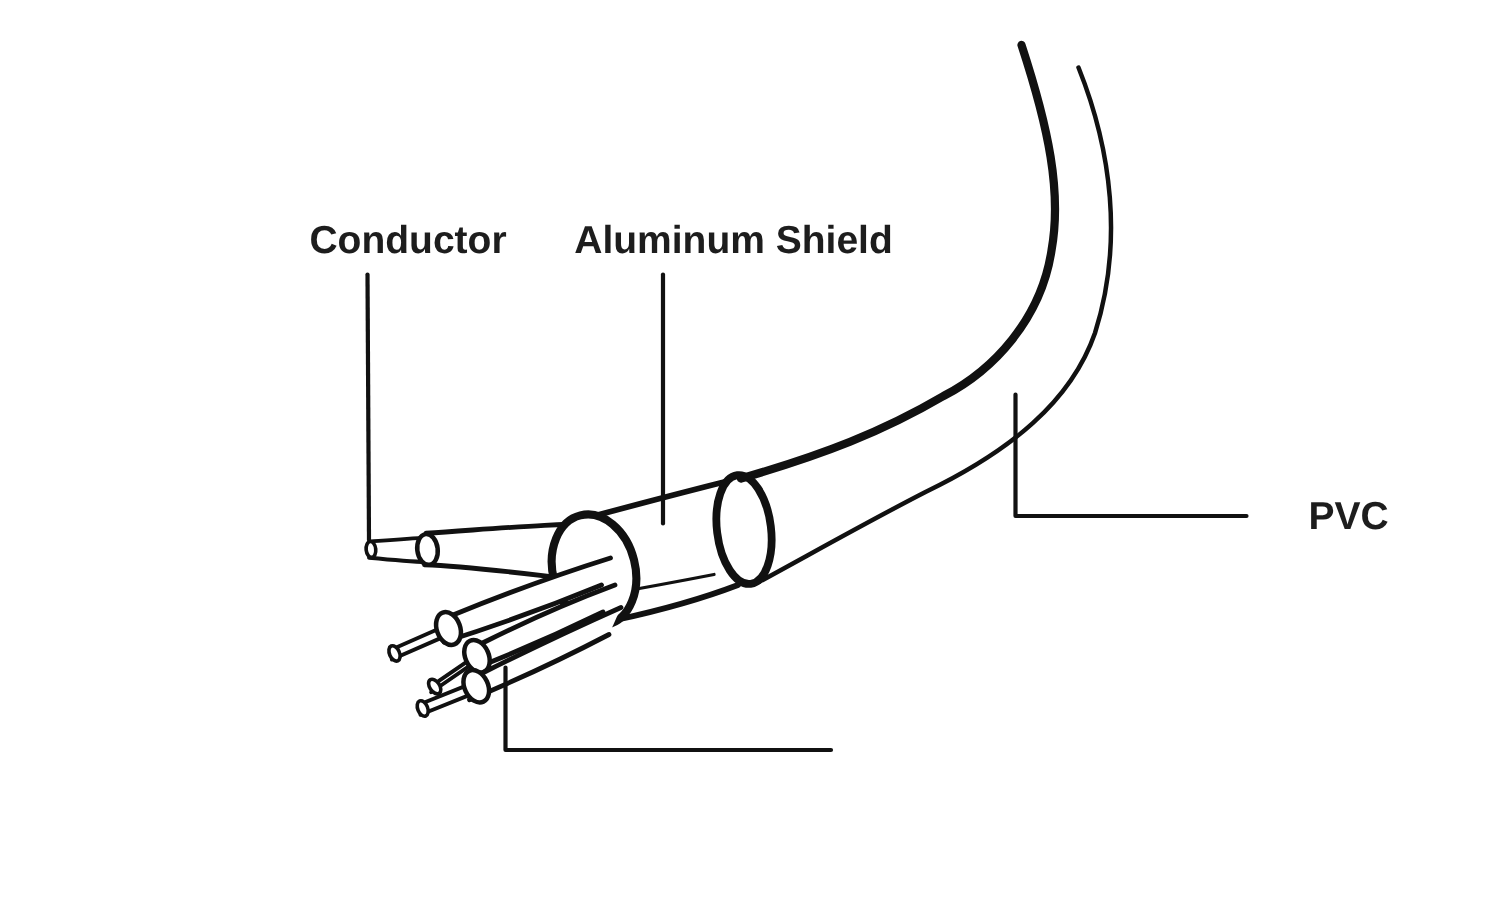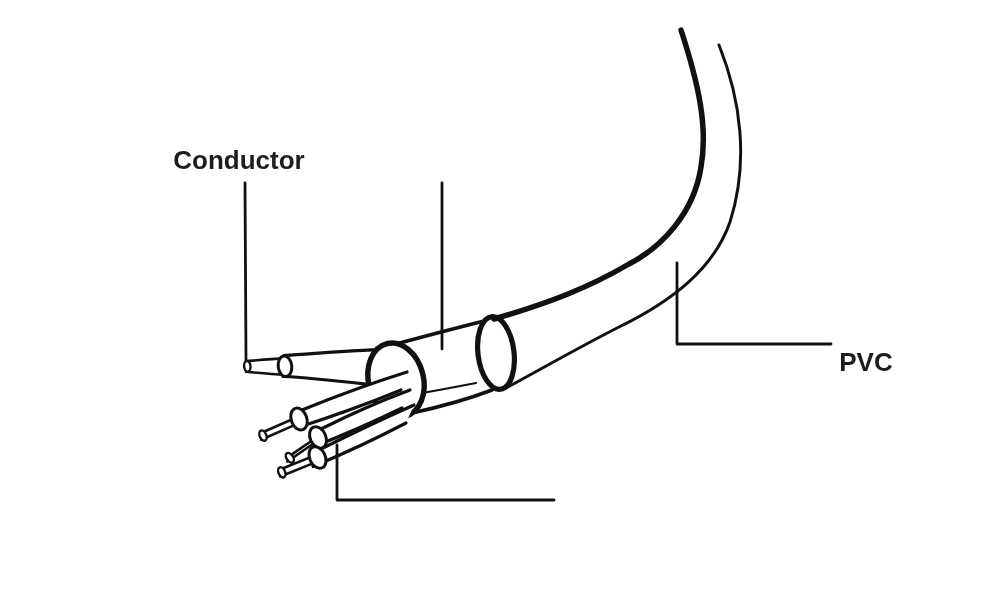--- a/index.html
+++ b/index.html
@@ -20,24 +20,25 @@
   }
   .label {
     position: absolute;
     transform: translate(-50%, -50%);
     color: var(--text, #1d1d1d);
     font-size: 26px;
     font-weight: 700;
     letter-spacing: 0px;
     white-space: nowrap;
     user-select: none;
+    margin-left: 33px;
   }
   .label-conductor { left: 239px; top: 160px; }
   .label-aluminum-shield { left: 456px; top: 160px; }
-  .label-pvc { left: 866px; top: 362px; }
+  .label-pvc { left: 866px; top: 344px; }
   .label-insulation { left: 634px; top: 500px; }
 </style>
 </head>
 <body style="--background: #ffffff; --line: #111111; --text: #1d1d1d;">
 
 <div class="stage">
 
   <svg class="art" width="1000" height="600" viewBox="0 0 1000 600" fill="none" stroke="currentColor" stroke-linecap="round" stroke-linejoin="round">
 
     <g>
@@ -103,14 +104,15 @@
 
     <g stroke-width="2.8">
       <path d="M 245,183 L 246,360"></path>
       <path d="M 442,183 L 442,349"></path>
       <path d="M 677,263 L 677,344 L 831,344"></path>
       <path d="M 337,445 L 337,500 L 554,500"></path>
     </g>
   </svg>
 
   <div class="label label-conductor">Conductor</div>
+  <div class="label label-aluminum-shield">Aluminum Shield</div>
   <div class="label label-pvc">PVC</div>
 </div>
 
 </body></html>

